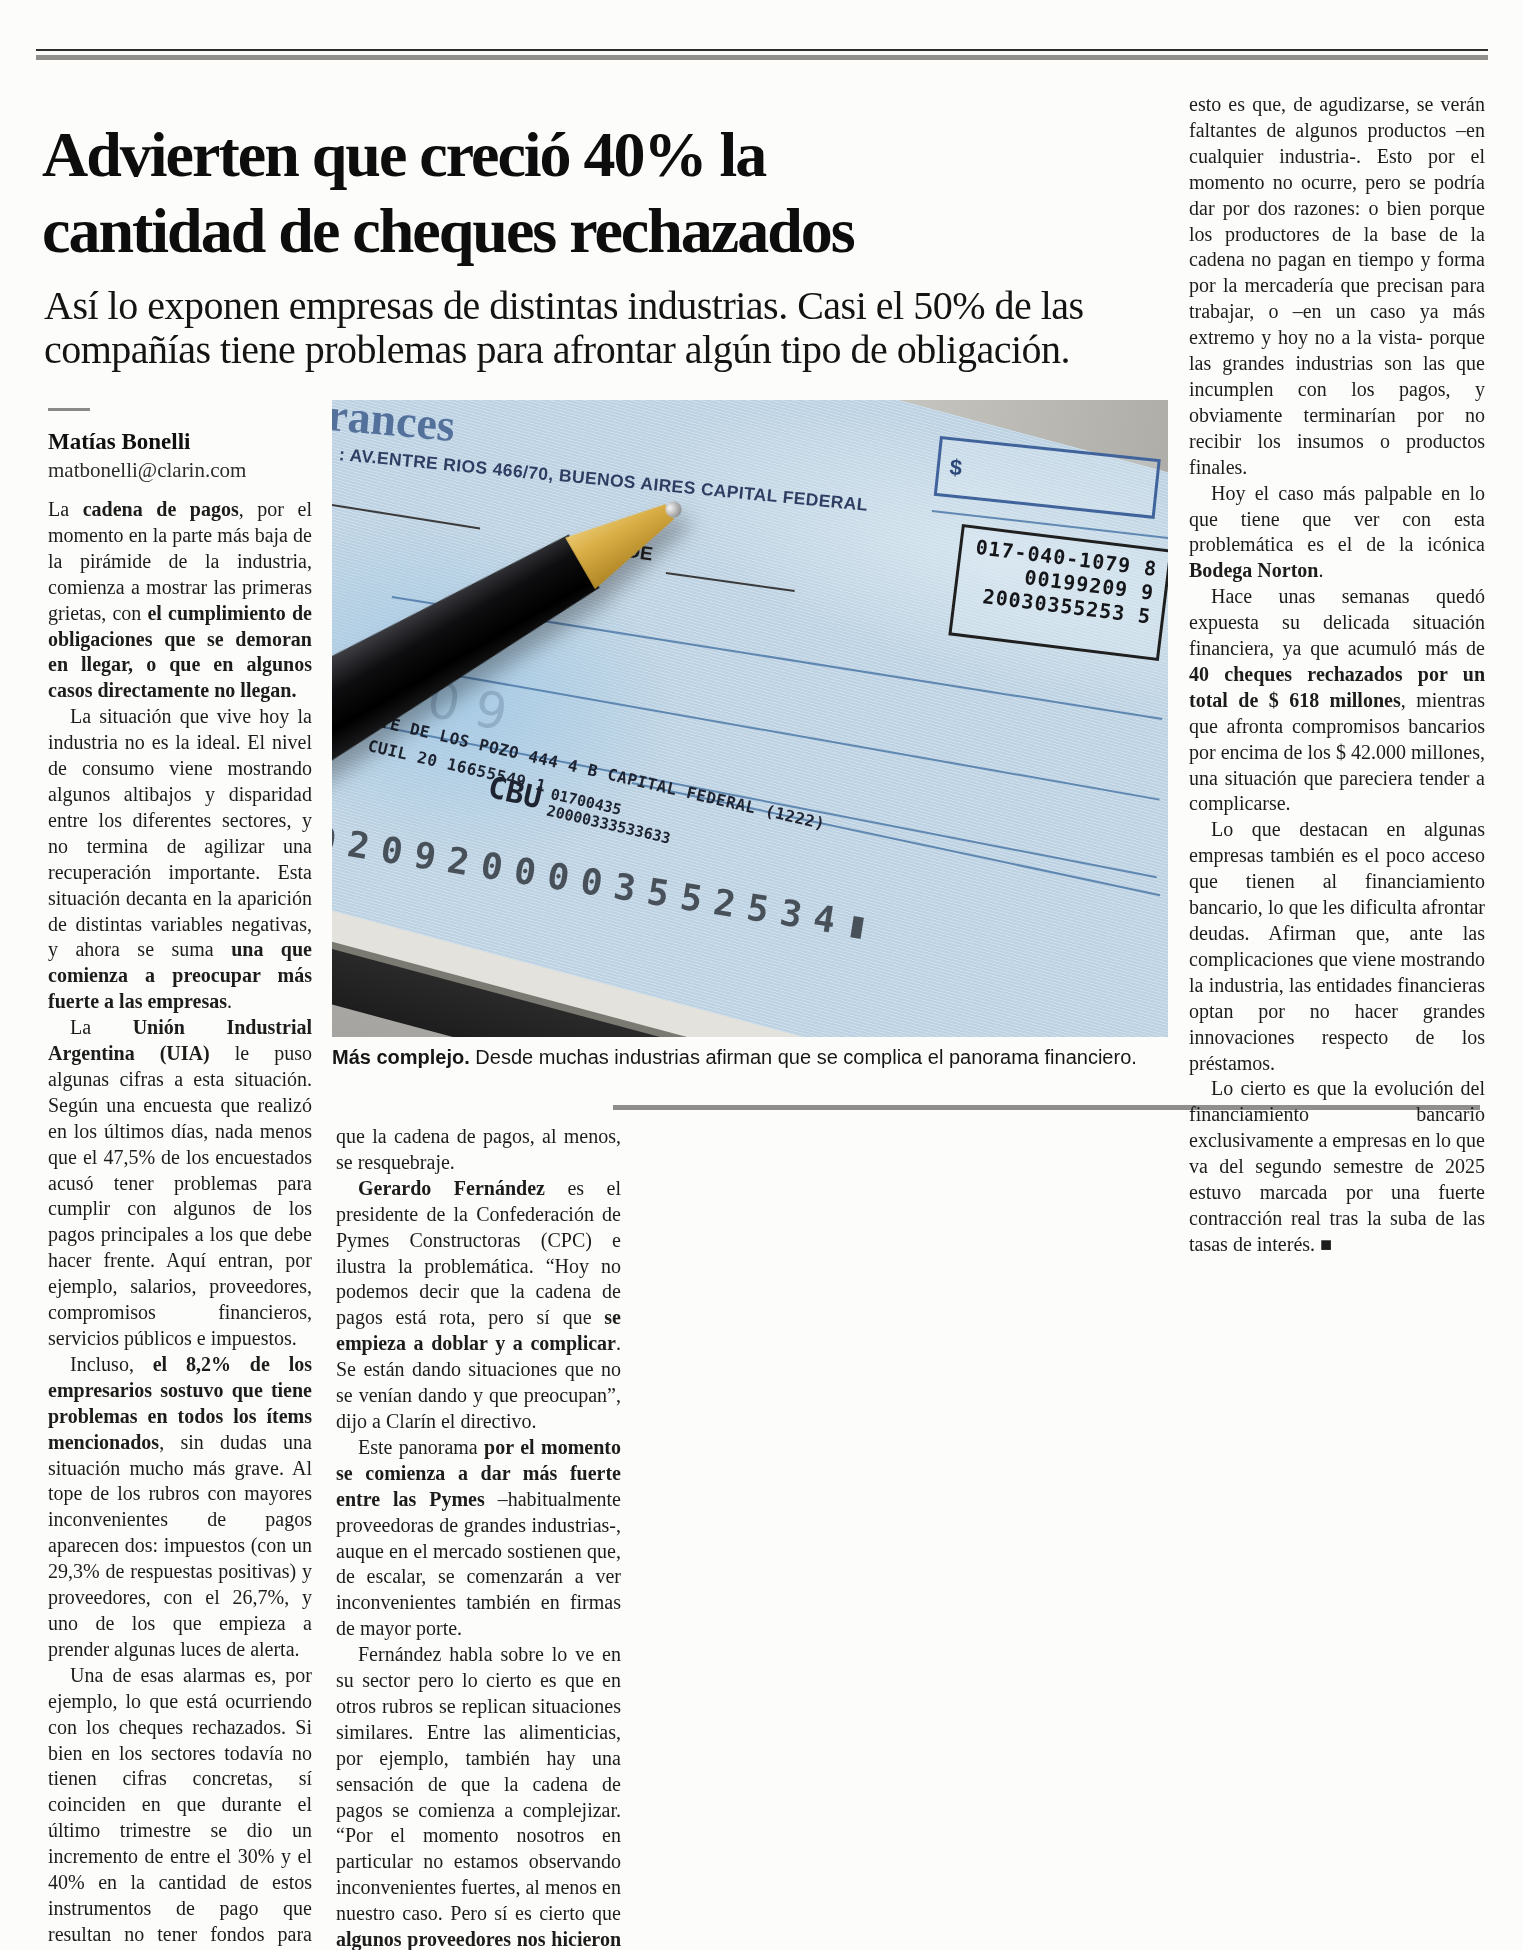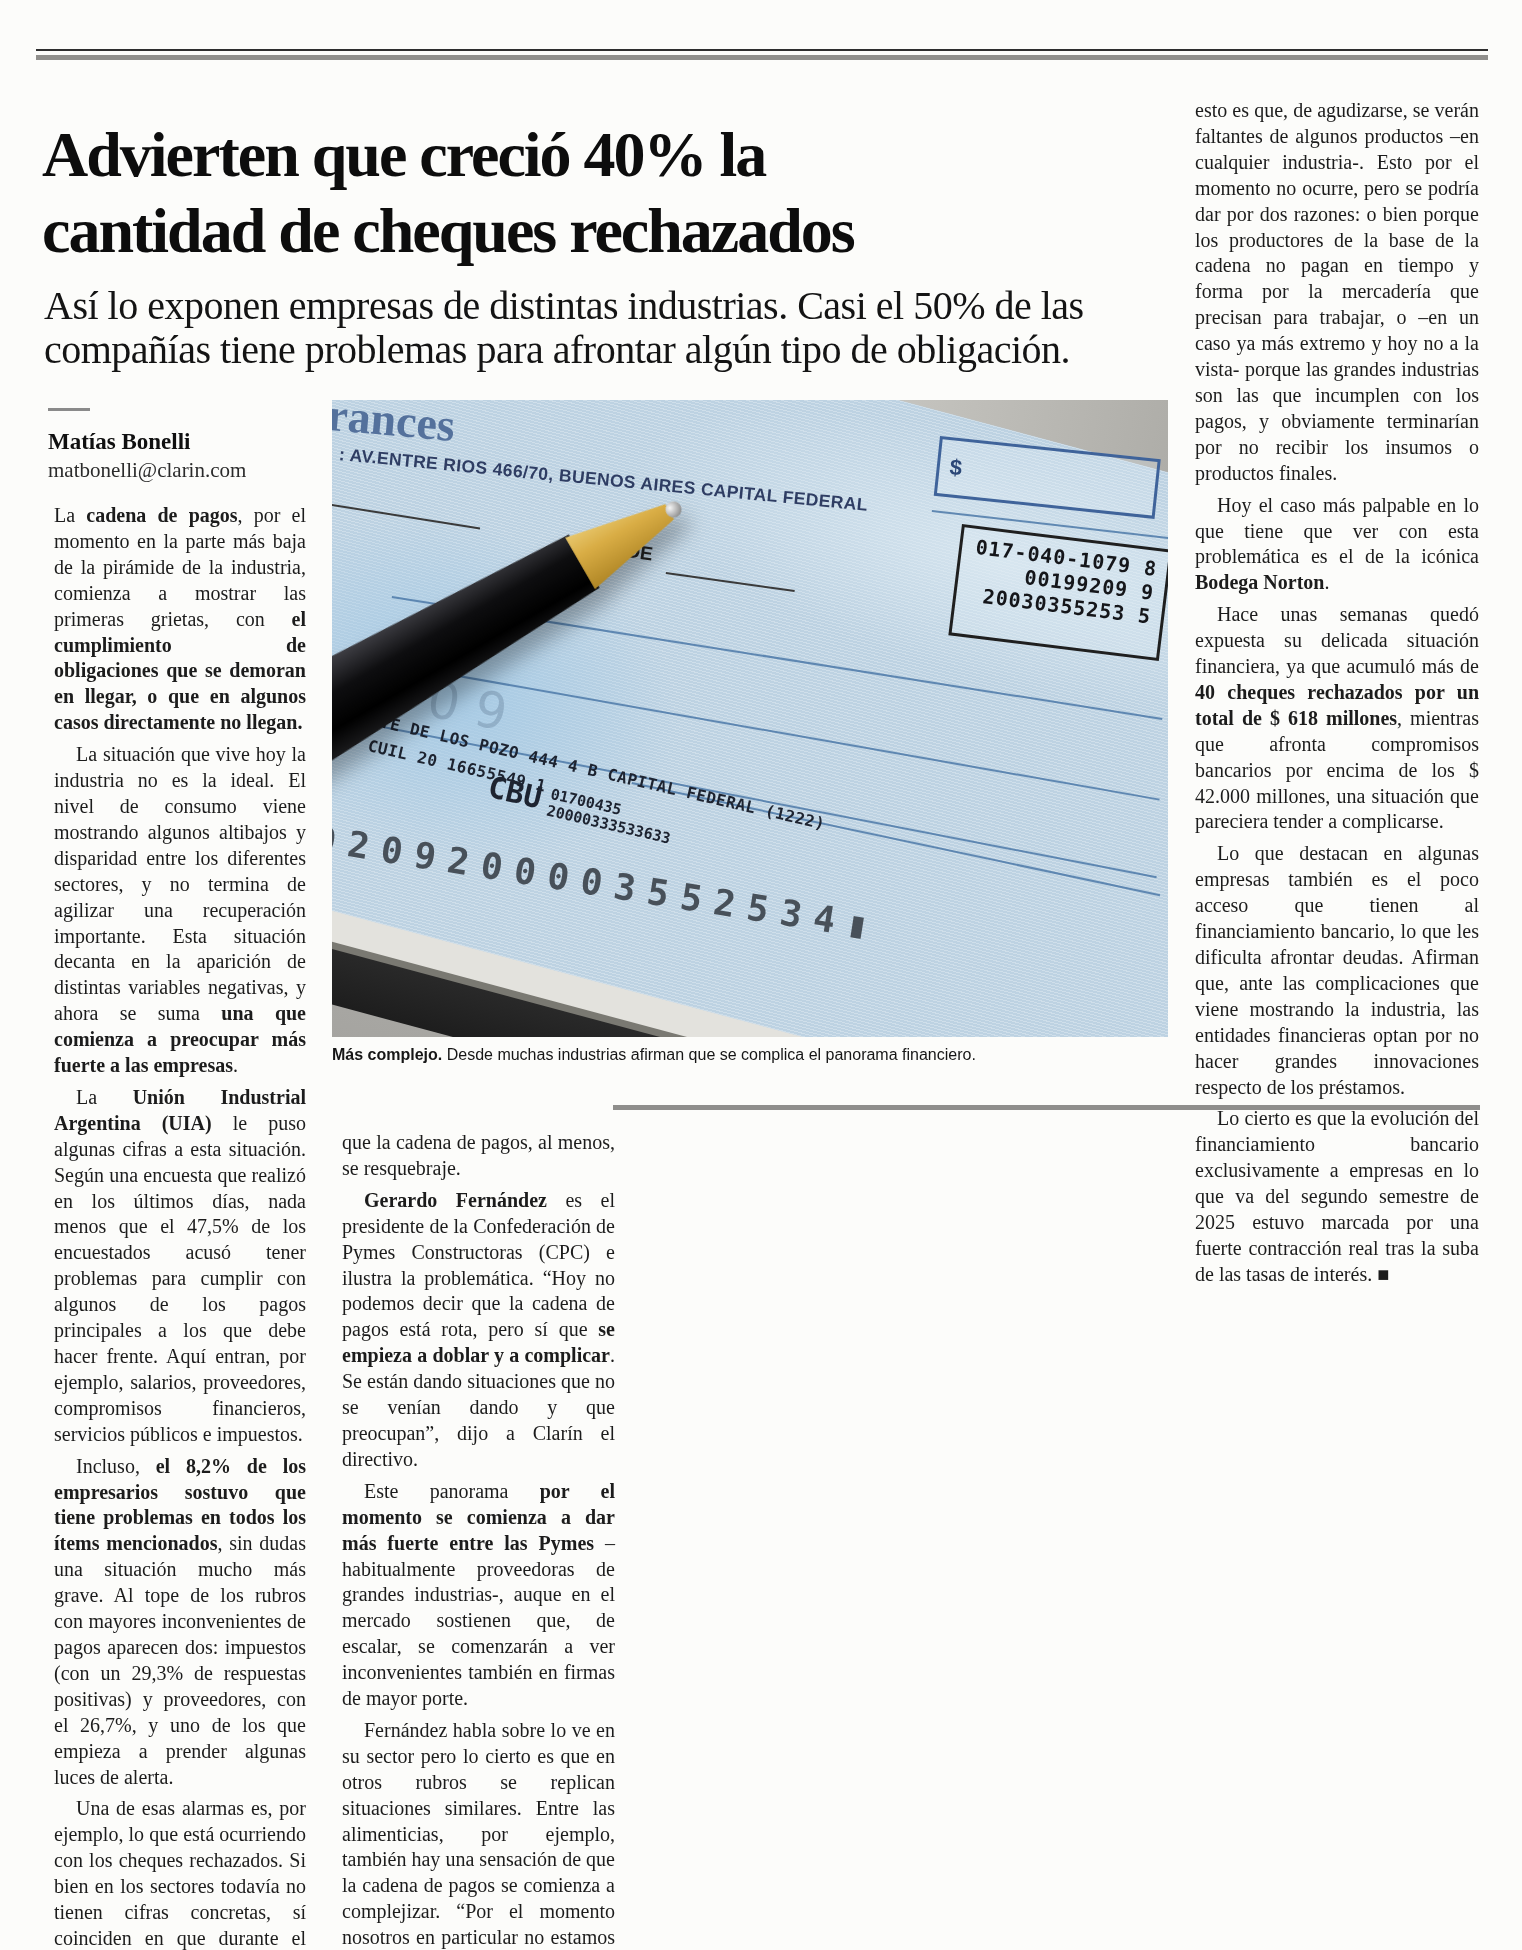--- a/index.html
+++ b/index.html
@@ -21,30 +21,30 @@
 
   
   .byline{position:absolute;left:48px;top:408px;width:264px;}
   .byline-rule{width:42px;height:3px;background:#8a8a8a;margin-bottom:18px;}
   .byline-name{font-family:Liberation Serif, serif;font-weight:700;font-size:23px;color:#101010;}
   .byline-email{font-size:21px;color:#2b2b2b;margin-top:3px;}
 
   
   .col{position:absolute;font-size:20px;line-height:25.9px;text-align:justify;color:#1c1c1c;
        hyphens:auto;-webkit-hyphens:auto;}
-  .col p{margin:6px;}
+  .col p{margin:0;}
   .col p + p{text-indent:1.1em;}
   .col b{font-weight:700;}
   .col-left{left:48px;top:497px;width:264px;}
   .col-bottom{left:336px;top:1124px;width:285px;}
   .col-right{left:1189px;top:92px;width:296px;}
 
   
   .caption{position:absolute;left:332px;top:1046px;width:860px;font-family:"Liberation Sans",sans-serif;
-           font-size:16px;color:#161616;}
+           font-size:20px;color:#161616;}
   .caption b{font-weight:700;}
 
   
   .photo{position:absolute;left:332px;top:400px;width:836px;height:637px;overflow:hidden;
          background:linear-gradient(100deg,#d6d5d0 0%,#c9c8c3 55%,#a6a5a0 100%);}
   .dark-band{position:absolute;left:-250px;top:478px;width:1700px;height:175px;
              transform:rotate(15deg);transform-origin:0 0;
              background:linear-gradient(to bottom,#2a2a2a,#151515 55%,#0d0d0d);}
   .table-wedge{position:absolute;left:-200px;top:551px;width:560px;height:340px;
                transform:rotate(15deg);transform-origin:0 0;

